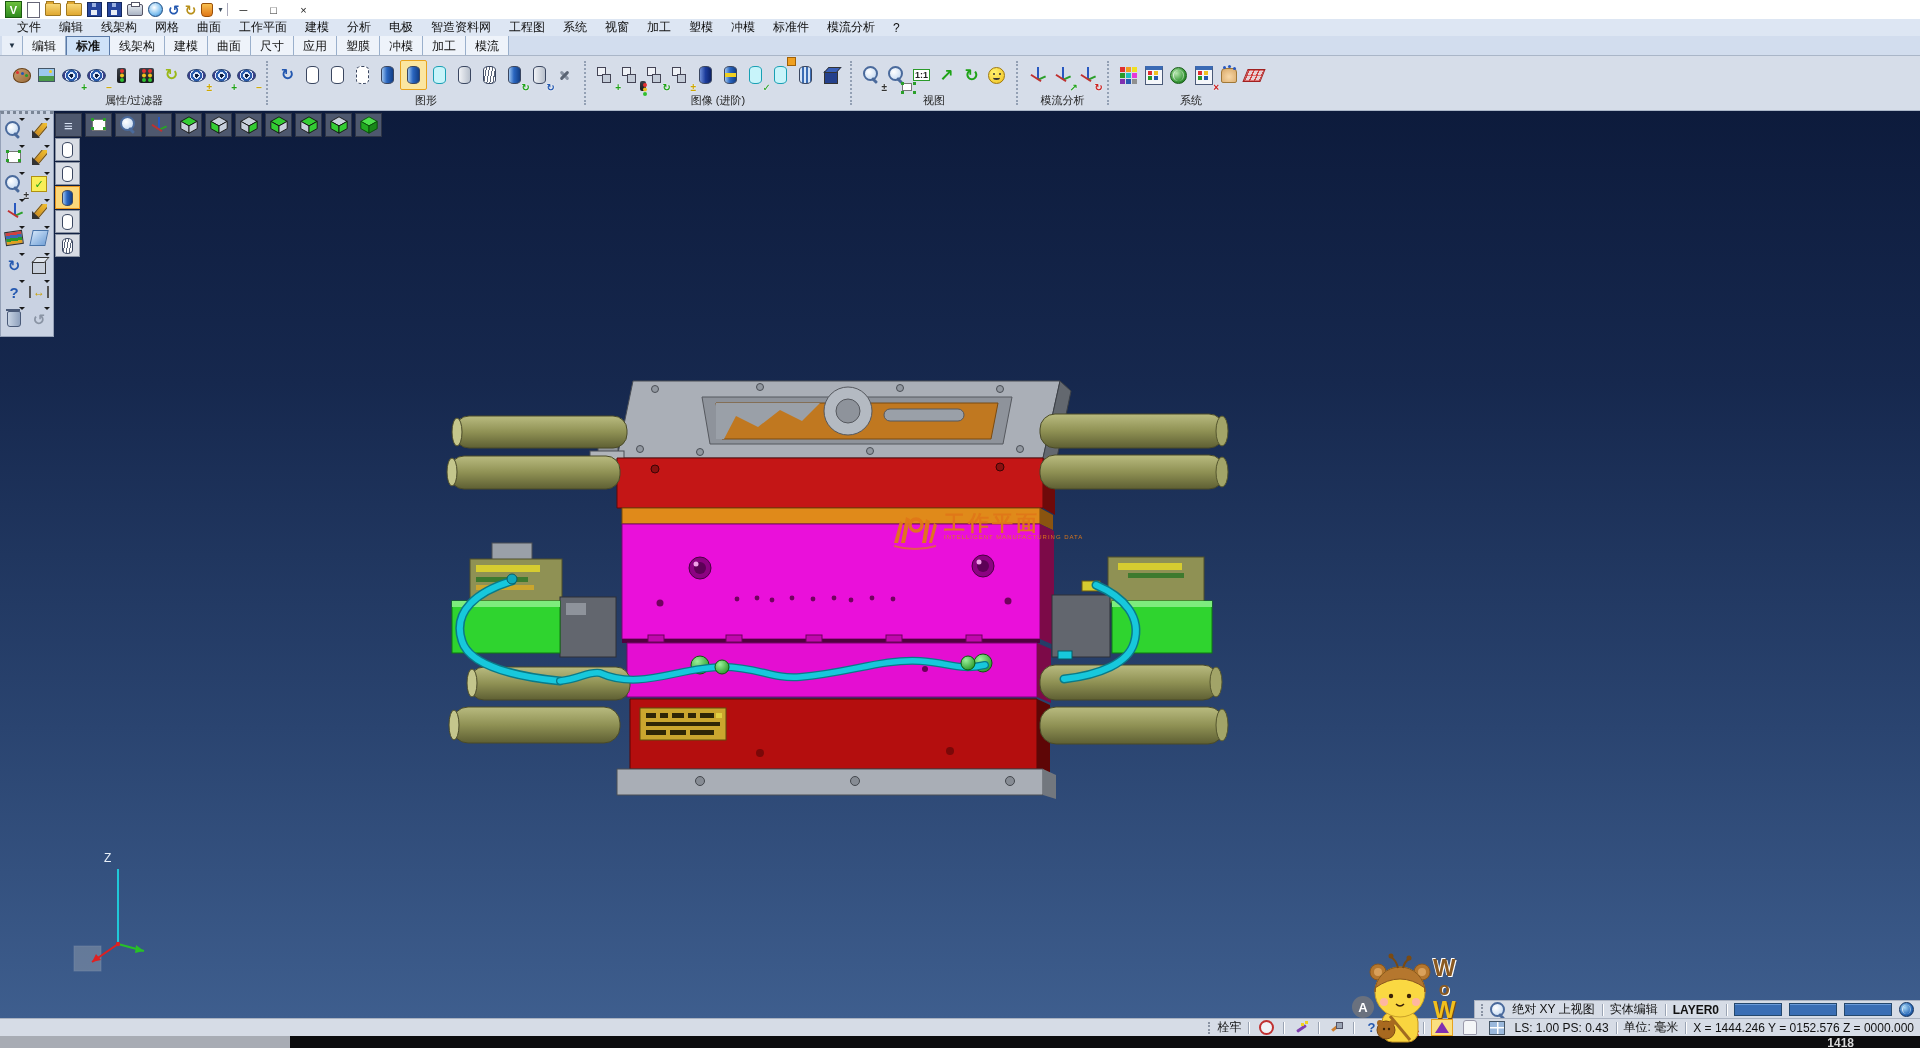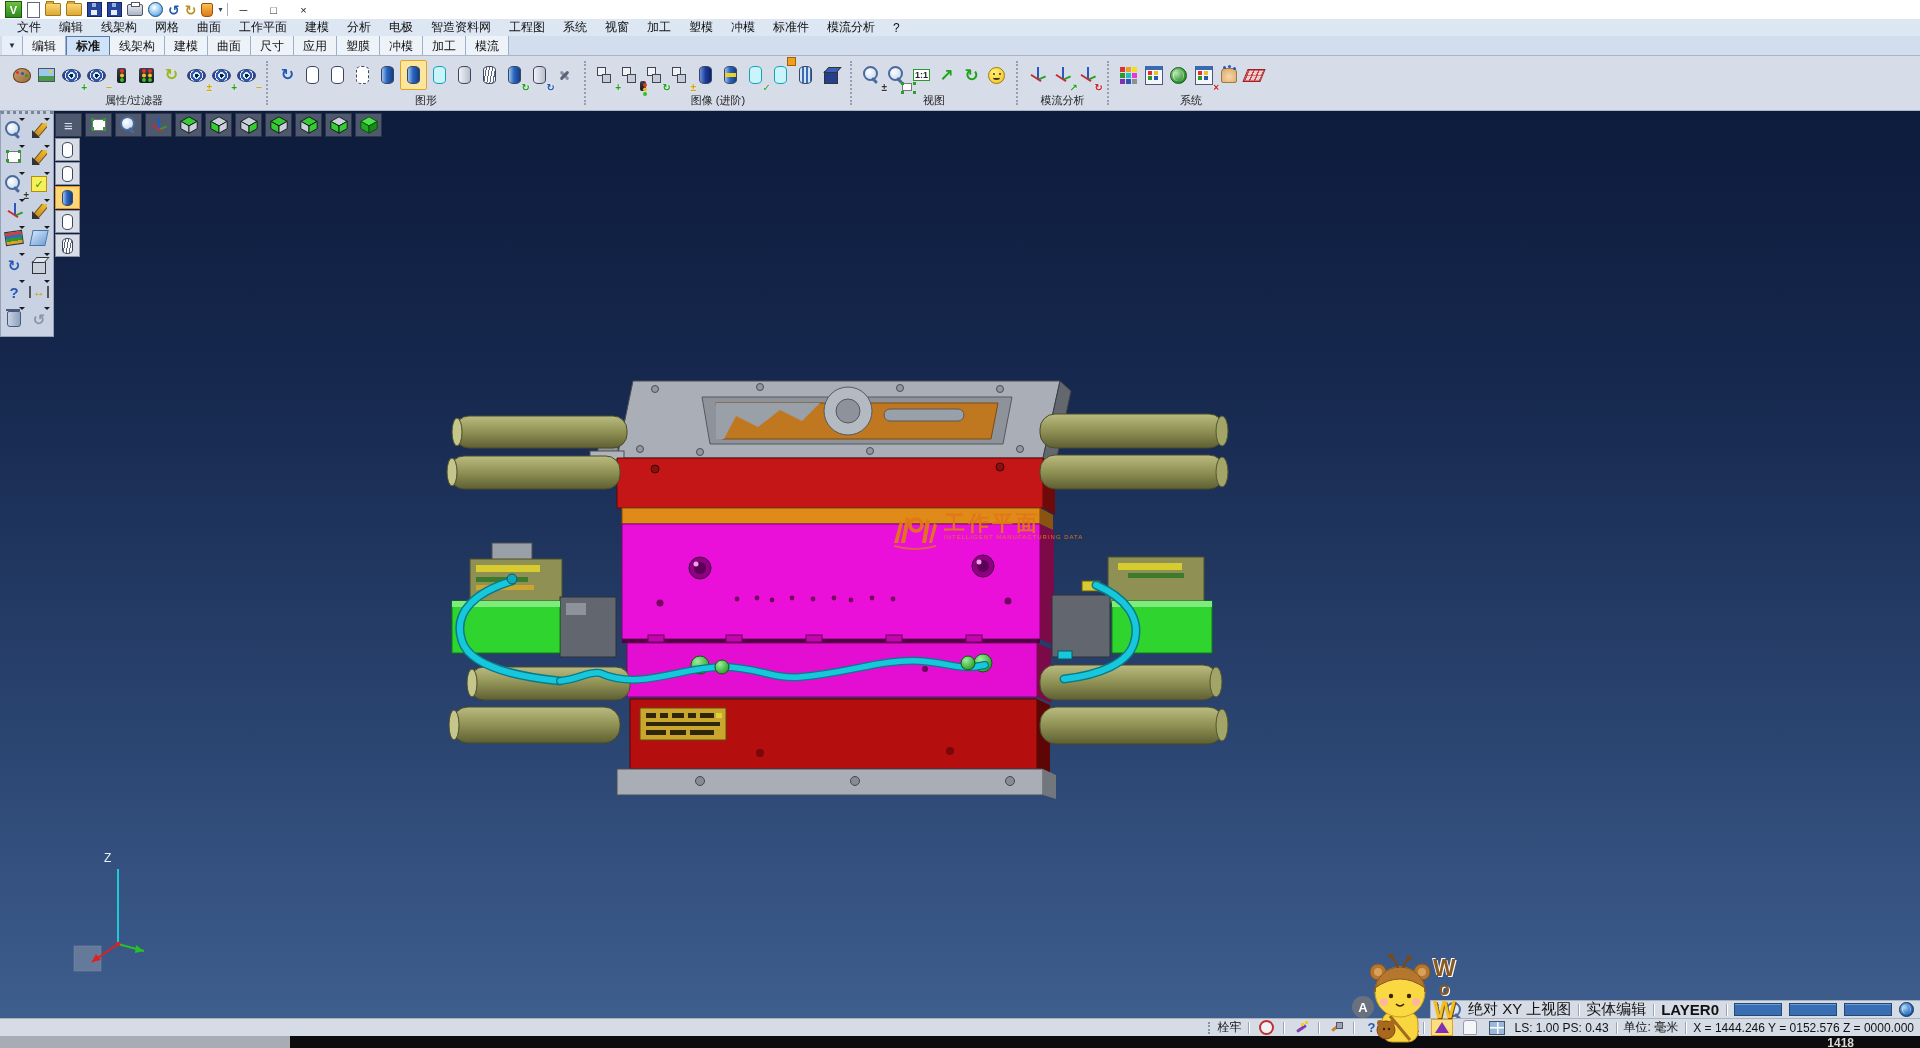--- a/index.html
+++ b/index.html
@@ -144,21 +144,21 @@
   .cbtn.sel{background:#fbd77a;border-color:#e8941e;}
   .cbtn .sh-cyl{width:9px;height:14px;}
 
   .watermark{position:absolute;left:892px;top:400px;display:flex;gap:6px;align-items:flex-start;opacity:.95;pointer-events:none;}
   .wm-text .wm-title{font-size:21px;font-weight:bold;color:#e07818;letter-spacing:3px;line-height:1.1;white-space:nowrap;}
   .wm-text .wm-sub{font-size:6px;color:#e07818;letter-spacing:1px;white-space:nowrap;}
 
   .axis-z{position:absolute;left:104px;top:740px;color:#e8f0f8;font-size:12px;}
 
   .rowA{position:absolute;right:0;bottom:0;height:17px;background:#d6dce6;border-top:1px solid #aab2c0;border-left:1px solid #aab2c0;
-    display:flex;align-items:center;padding:0 6px;gap:7px;font-size:15px;white-space:nowrap;}
+    display:flex;align-items:center;padding:0 6px;gap:7px;font-size:12px;white-space:nowrap;}
   .vsep{width:1px;height:12px;background:#9aa4b4;box-shadow:1px 0 0 #fff;}
   .dots{border-left:2px dotted #8a93a3;height:12px;}
   .layerbar{width:46px;height:11px;background:#3a6eb4;border:1px solid #24486e;box-shadow:inset 0 1px 0 #6a9ad8;}
 
   
   .statusbar{height:17px;background:#d6dce6;display:flex;align-items:center;padding:0 6px;gap:7px;flex:none;font-size:12px;white-space:nowrap;border-top:1px solid #aab2c0;}
   .sb-spacer{flex:1;}
   .sbtn{width:20px;height:15px;display:flex;align-items:center;justify-content:center;position:relative;}
   .sbtn.sel{background:#fbe080;border:1px solid #e8a31e;}
 

